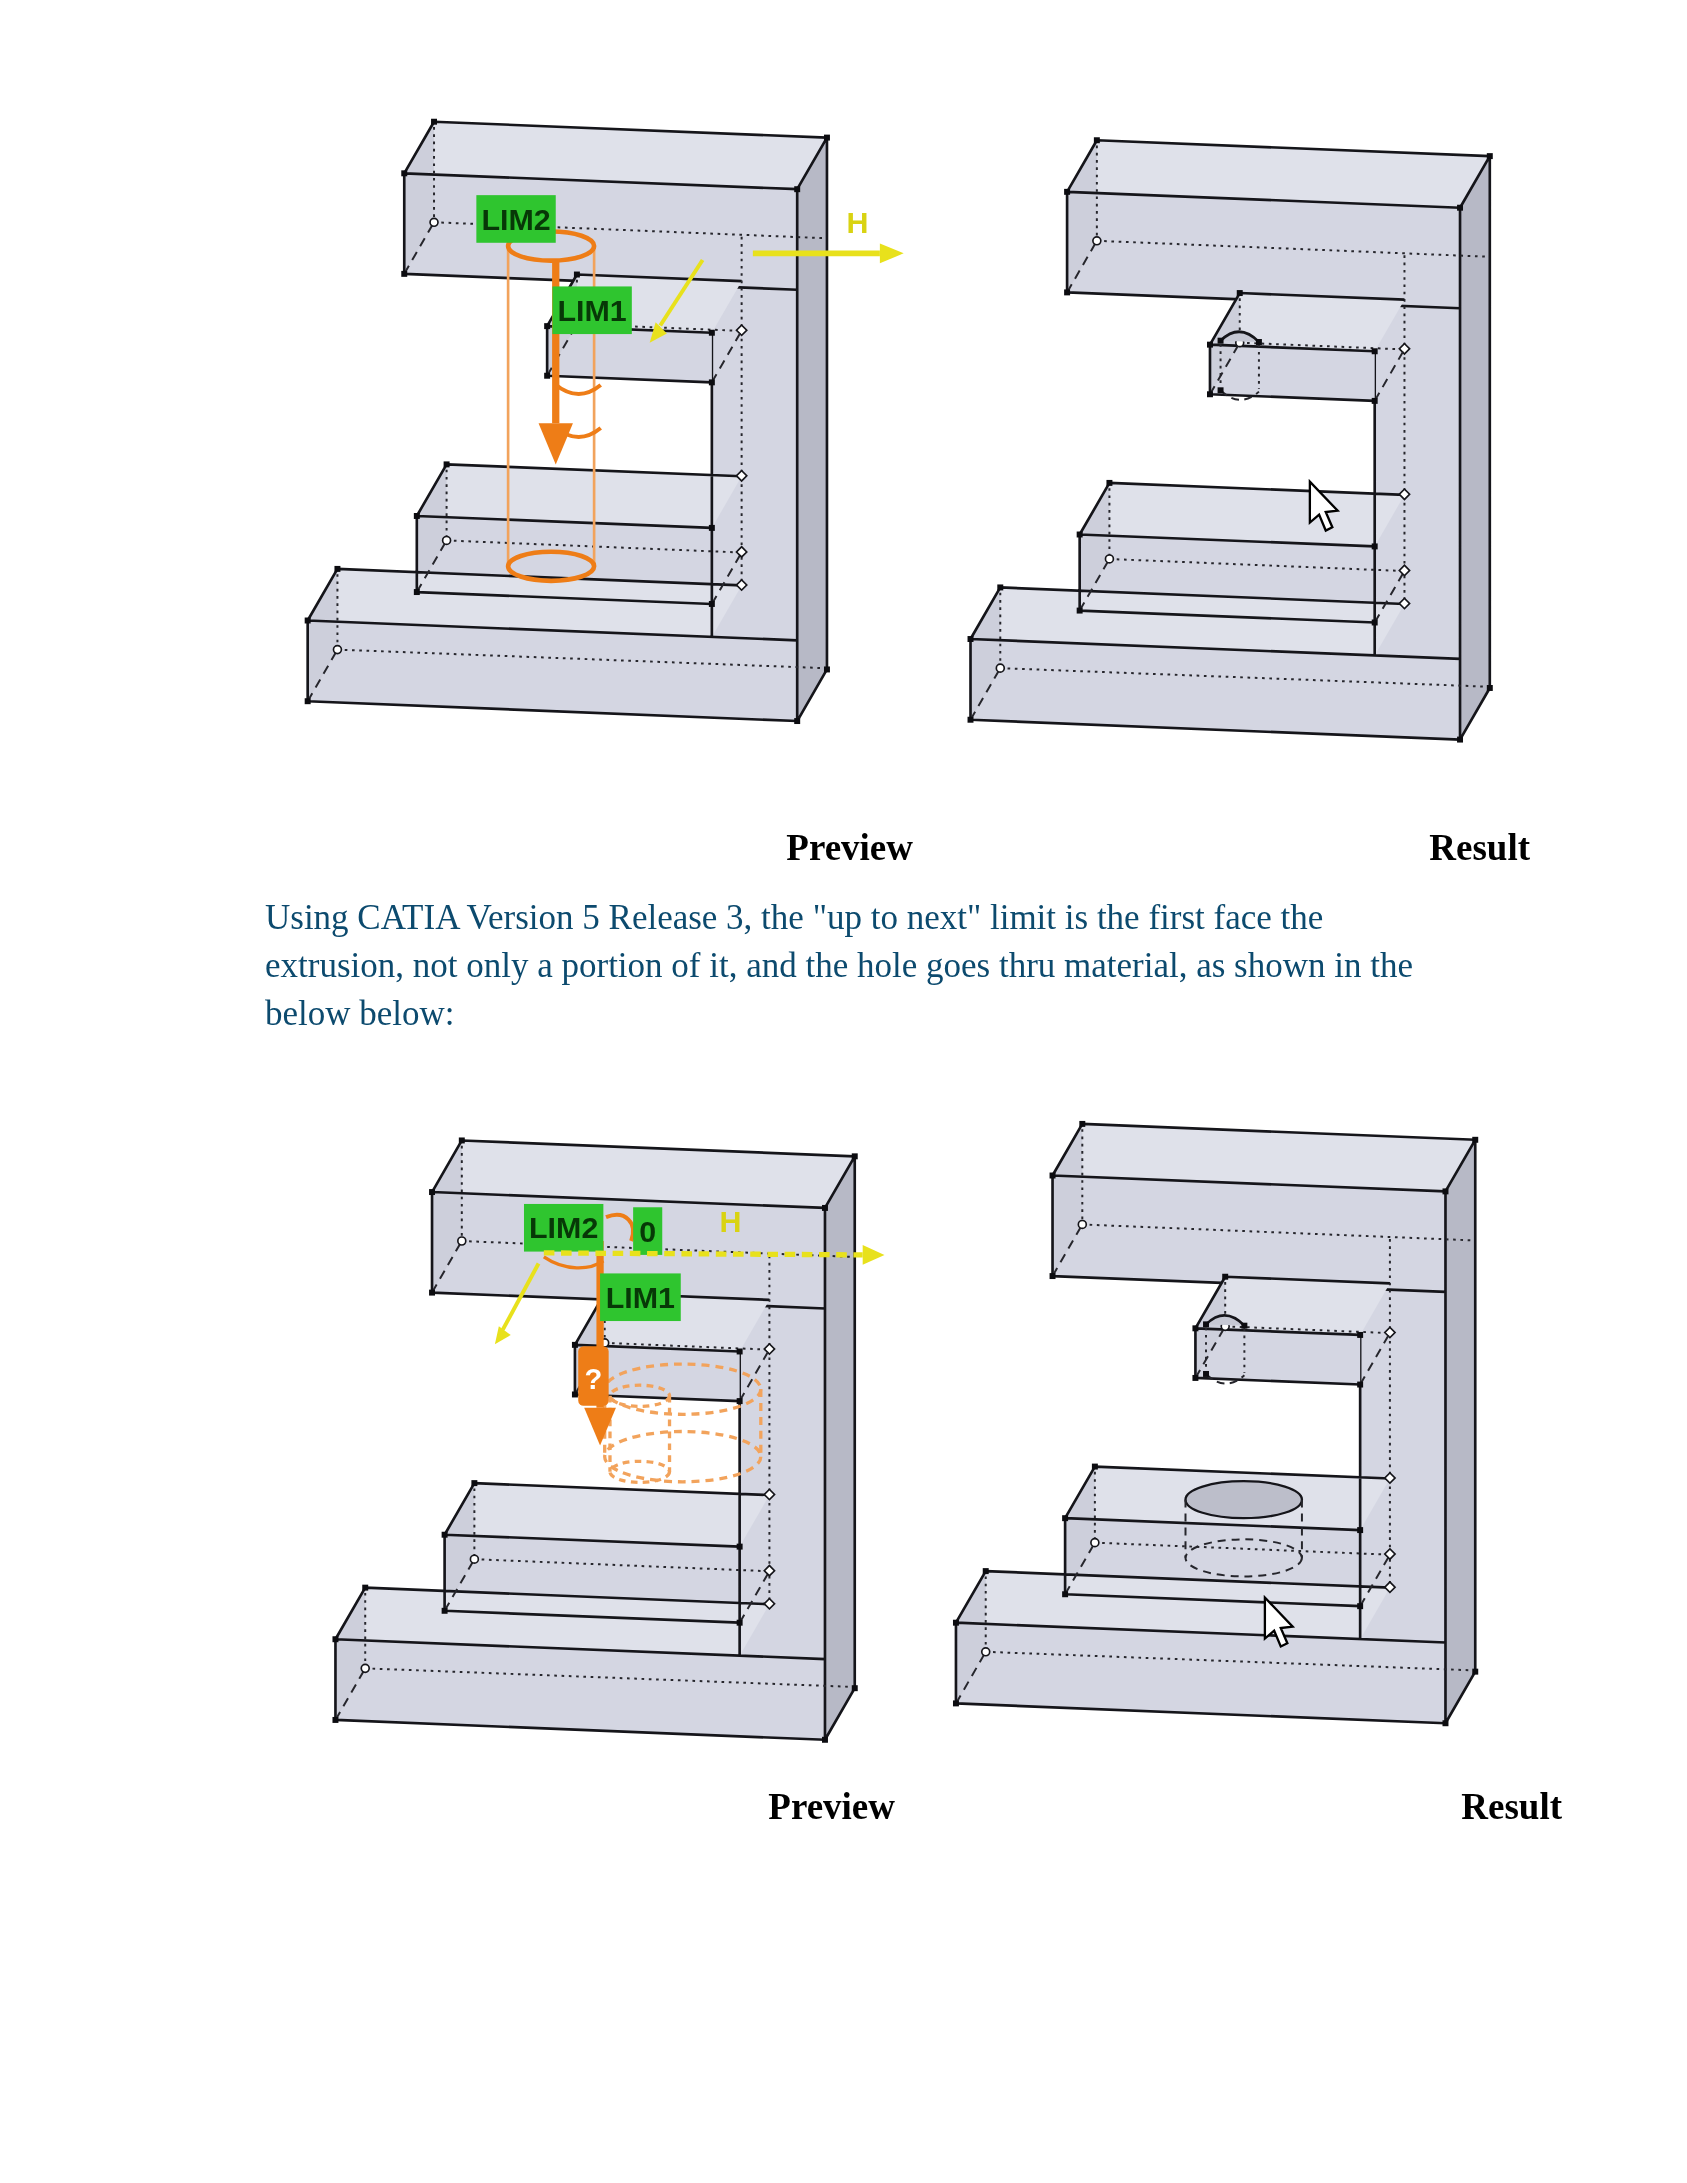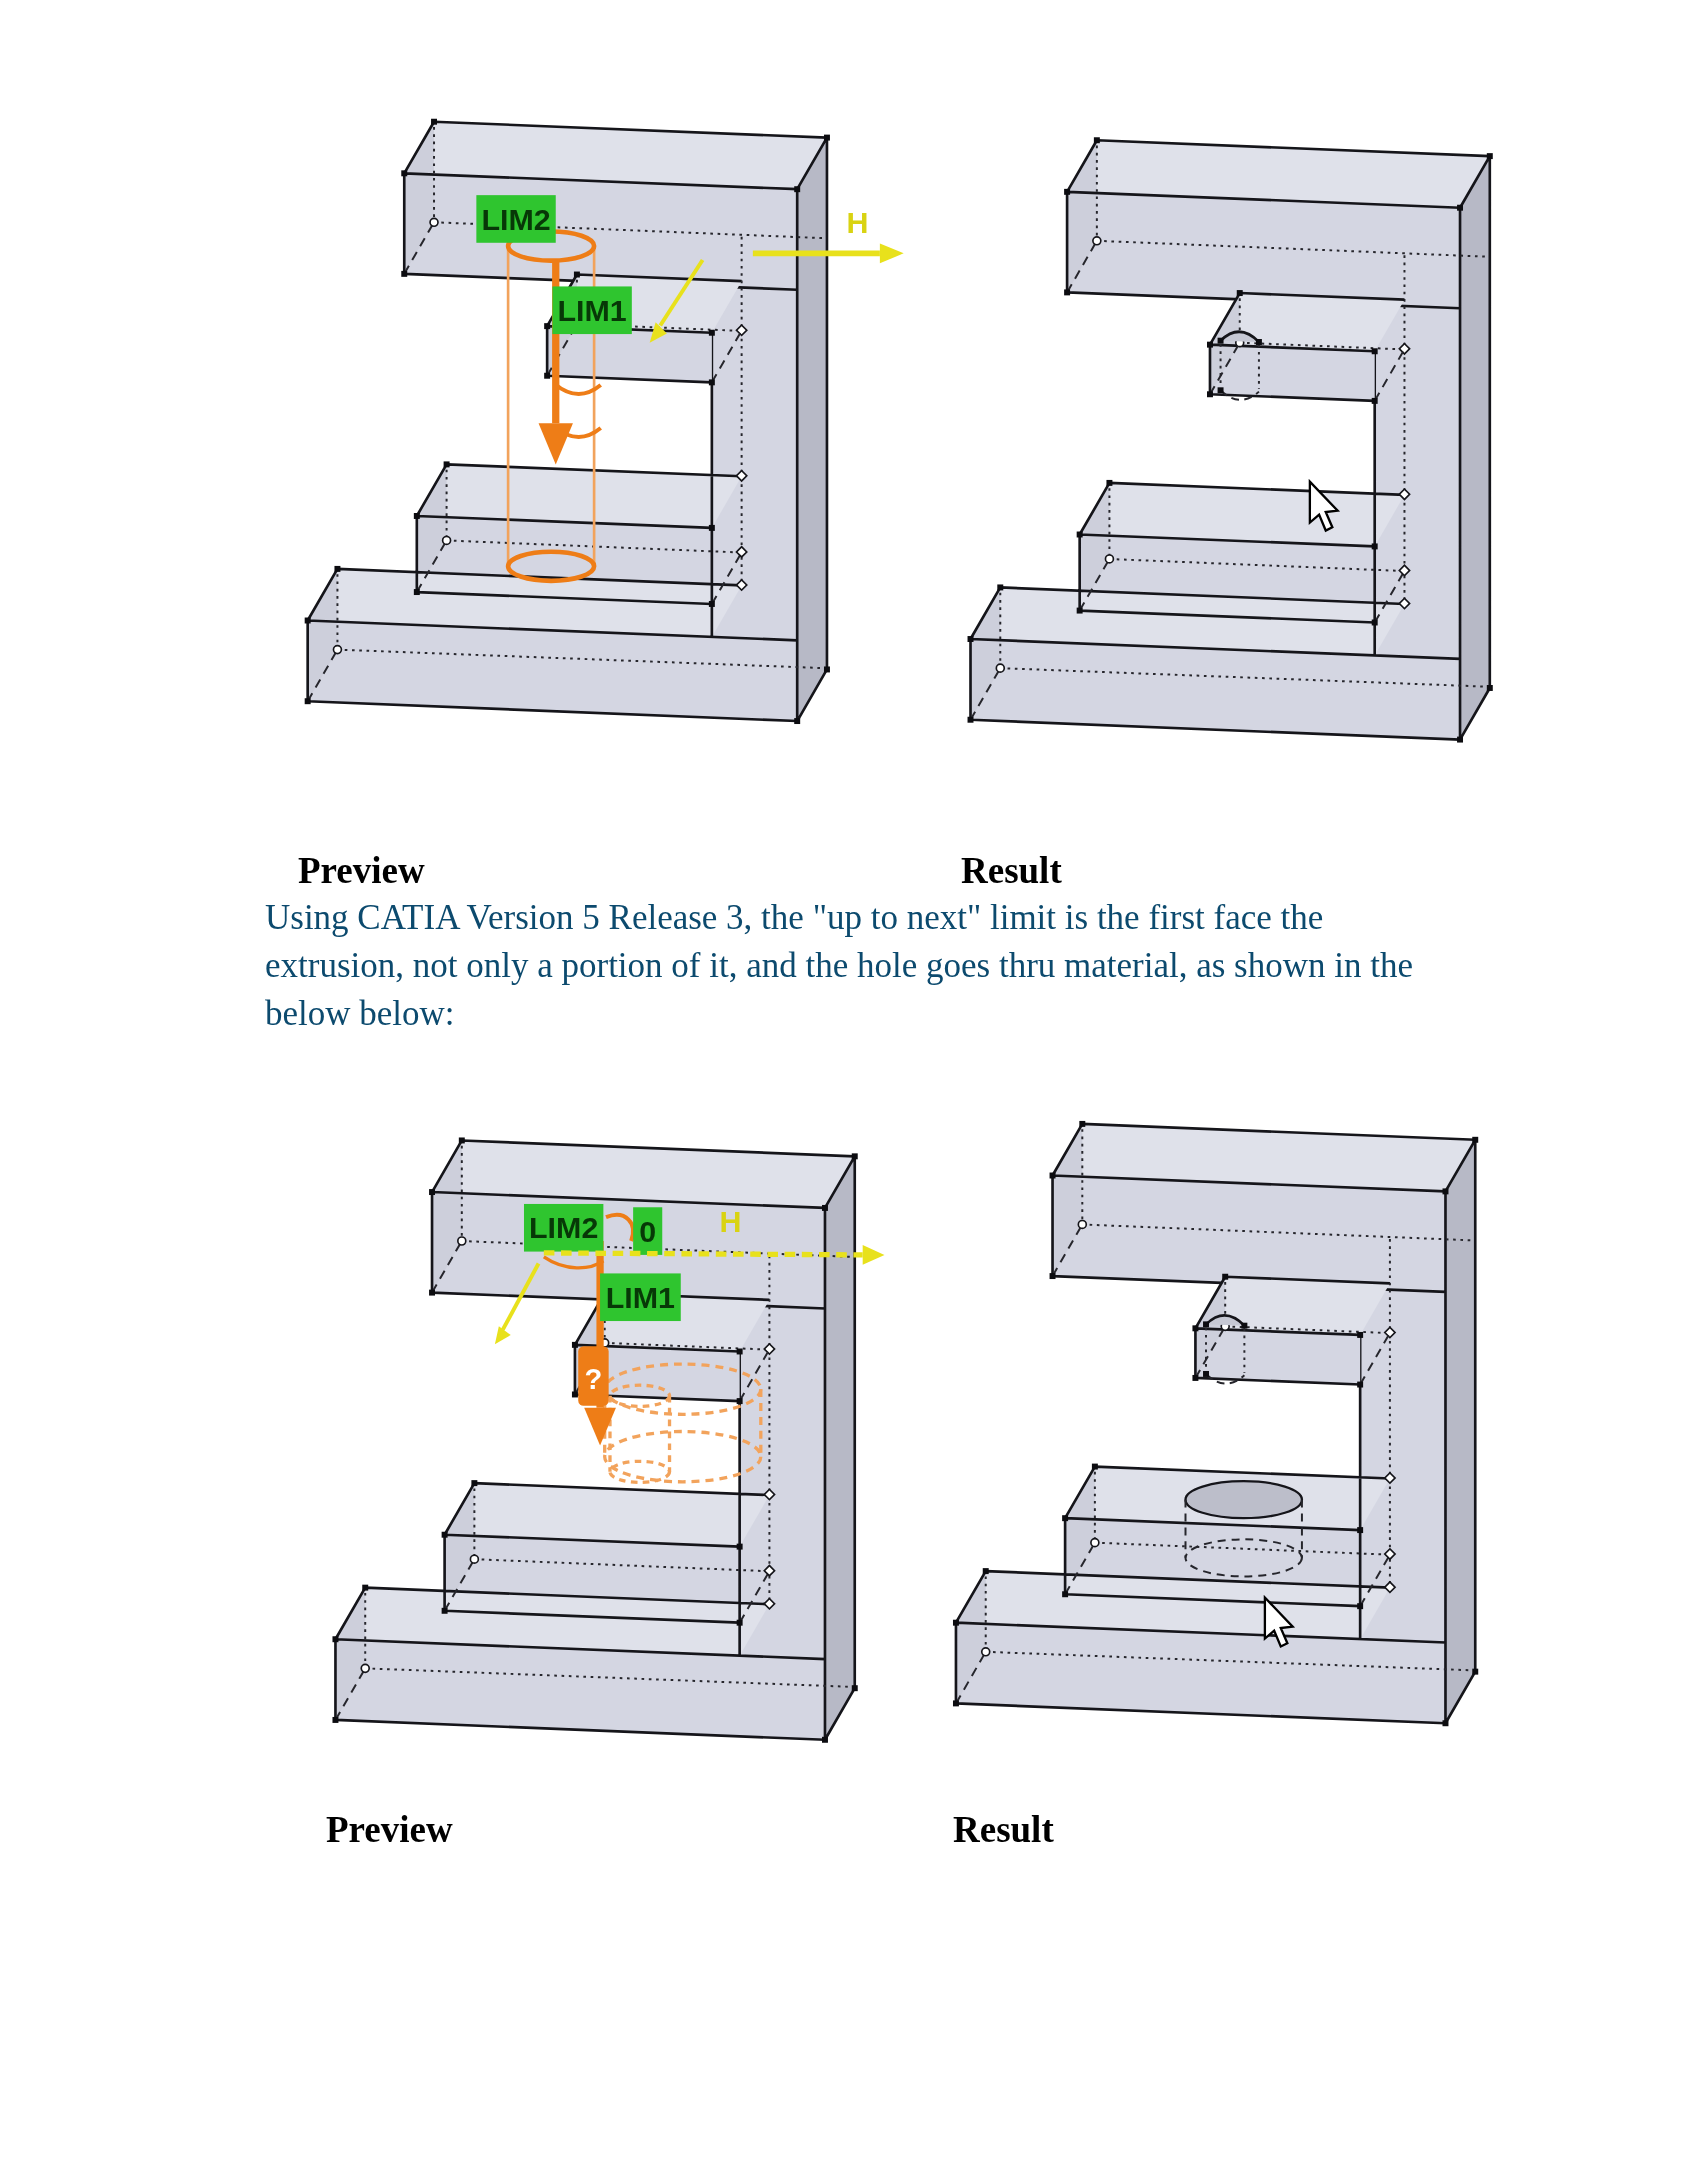--- a/index.html
+++ b/index.html
@@ -1,20 +1,20 @@
 <!DOCTYPE html>
 <html style="font-size:10.6px"><head>
 <meta charset="utf-8">
 <style>
   html,body{margin:0;padding:0;background:#ffffff;}
   #page{position:relative;width:1687px;height:1948px;background:#ffffff;overflow:hidden;
         font-family:"Liberation Serif", serif;color:#000;}
   #cad-layer{position:absolute;left:0;top:0;width:1687px;height:2183px;}
   .caption{position:absolute;font-family:"Liberation Serif", serif;font-weight:bold;
-           font-size:37px;text-align:left;color:#000;margin-top:23px;}
+           font-size:37px;text-align:right;color:#000;}
   #para{position:absolute;left:265px;top:894px;width:1297px;
         font-family:"Liberation Serif", serif;font-size:35px;line-height:48px;color:#0c4a6e;}
   #pageno{position:absolute;left:1503px;top:2116px;font-family:"Liberation Sans", sans-serif;
           font-size:35px;color:#111;}
   svg text.limlab{font-family:"Liberation Sans", sans-serif;font-weight:bold;font-size:46px;fill:#073807;}
   svg text.axlab{font-family:"Liberation Sans", sans-serif;font-weight:bold;font-size:46px;fill:#d9d312;}
   svg text.qlab{font-family:"Liberation Sans", sans-serif;font-weight:bold;font-size:44px;fill:#ffffff;}
 </style>
 </head>
 <body>

